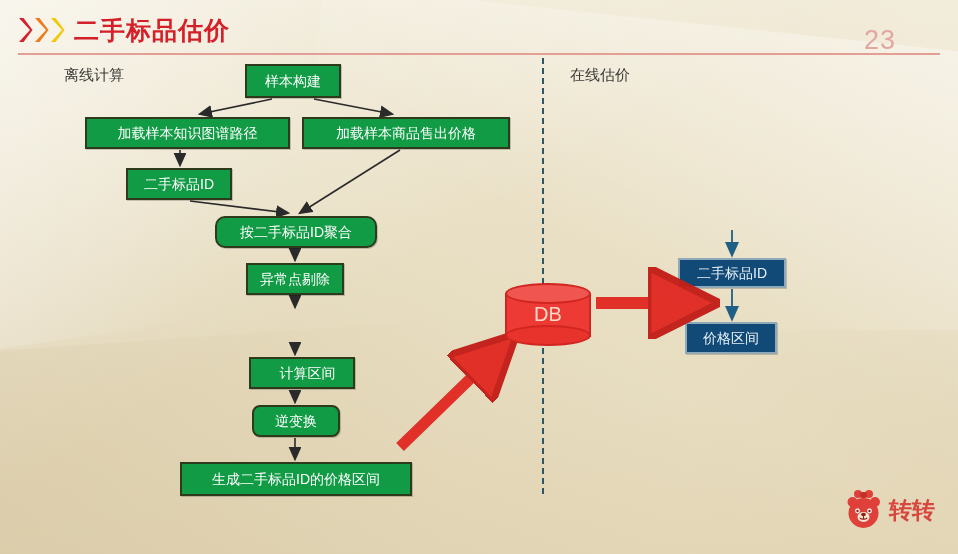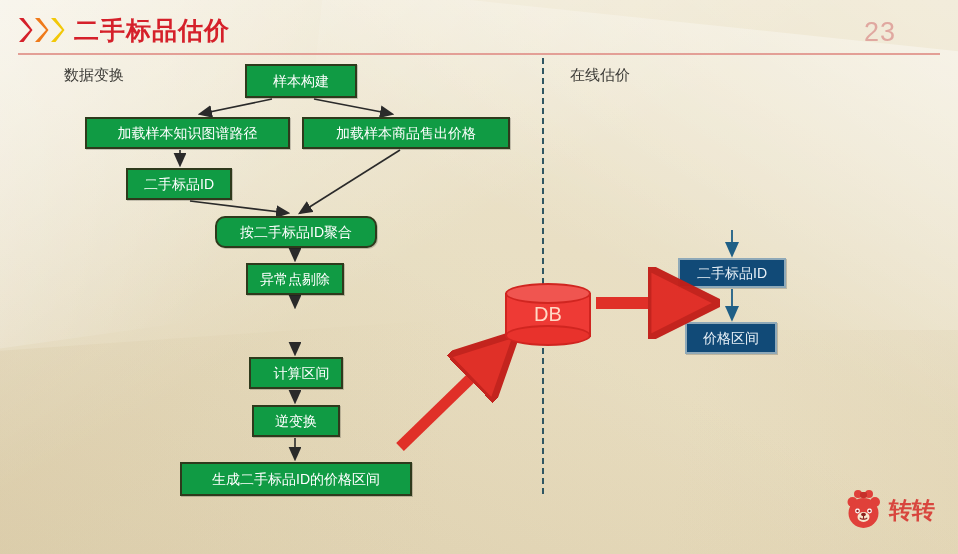--- a/index.html
+++ b/index.html
@@ -69,21 +69,21 @@
     left: 74px; top: 14px;
     font-size: 25px;
     font-weight: bold;
     color: #d5202a;
     letter-spacing: 1px;
     line-height: 32px;
     white-space: nowrap;
   }
   #page-number {
     position: absolute;
-    right: 62px; top: 16px;
+    right: 62px; top: 24px;
     font-size: 27px;
     color: #e0a8a0;
     line-height: 32px;
     letter-spacing: 1px;
   }
   #header-rule {
     position: absolute;
     left: 18px; top: 53px;
     width: 922px; height: 2px;
     background: #e39f96;
@@ -233,21 +233,21 @@
       <svg class="chev" viewBox="0 0 15 26">
         <path d="M1 1 L12 13 L1 25 L5.5 25 L14.5 13 L5.5 1 Z" fill="#f2c808"></path>
       </svg>
     </div>
 
     <div id="title-text">二手标品估价</div>
     <div id="page-number">23</div>
     <div id="header-rule"></div>
   </div>
 
-  <div class="section-label" id="label-offline">数据变换</div>
+  <div class="section-label" id="label-offline">离线计算</div>
   <div class="section-label" id="label-online">在线估价</div>
 
   <div id="divider"></div>
 
   <svg id="edges">
     <defs>
       <marker id="ah-dark" markerWidth="9" markerHeight="9" refX="7.5" refY="4" orient="auto">
         <path d="M0,0 L9,4 L0,8 z" fill="#2a2a2a"></path>
       </marker>
       <marker id="ah-blue" markerWidth="9" markerHeight="9" refX="7.5" refY="4" orient="auto">
@@ -268,36 +268,36 @@
     <line x1="295" y1="249" x2="295" y2="260" stroke="#2a2a2a" stroke-width="1.6" marker-end="url(#ah-dark)"></line>
     <line x1="295" y1="296" x2="295" y2="307" stroke="#2a2a2a" stroke-width="1.6" marker-end="url(#ah-dark)"></line>
     <line x1="295" y1="343" x2="295" y2="354" stroke="#2a2a2a" stroke-width="1.6" marker-end="url(#ah-dark)"></line>
     <line x1="295" y1="390" x2="295" y2="402" stroke="#2a2a2a" stroke-width="1.6" marker-end="url(#ah-dark)"></line>
     <line x1="295" y1="438" x2="295" y2="459" stroke="#2a2a2a" stroke-width="1.6" marker-end="url(#ah-dark)"></line>
 
     <line x1="732" y1="230" x2="732" y2="255" stroke="#1f5f86" stroke-width="1.8" marker-end="url(#ah-blue)"></line>
     <line x1="732" y1="289" x2="732" y2="319" stroke="#1f5f86" stroke-width="1.8" marker-end="url(#ah-blue)"></line>
   </svg>
 
-  <div class="node green" style="left:245px; top:64px; width:112px; height:34px;">样本构建</div>
+  <div class="node green" style="left:245px; top:64px; width:96px; height:34px;">样本构建</div>
 
   <div class="node green" style="left:85px; top:117px; width:205px; height:32px;">加载样本知识图谱路径</div>
 
   <div class="node green" style="left:302px; top:117px; width:208px; height:32px;">加载样本商品售出价格</div>
 
   <div class="node green" style="left:126px; top:168px; width:106px; height:32px;">二手标品ID</div>
 
   <div class="node green" style="left:215px; top:216px; width:162px; height:32px;border-radius:10px;">按二手标品ID聚合</div>
 
   <div class="node green" style="left:246px; top:263px; width:98px; height:32px;">异常点剔除</div>
 
 
-  <div class="node green" style="left:249px; top:357px; width:94px; height:32px;padding-left:11px;">计算区间</div>
-
-  <div class="node green" style="left:252px; top:405px; width:88px; height:32px;">逆变换</div>
+  <div class="node green" style="left:249px; top:357px; width:106px; height:32px;padding-left:11px;">计算区间</div>
+
+  <div class="node green" style="left:252px; top:405px; width:88px; height:32px;border-radius:8px;">逆变换</div>
 
   <div class="node green" style="left:180px; top:462px; width:232px; height:34px;">生成二手标品ID的价格区间</div>
 
 
   <div class="node blue" style="left:678px; top:258px; width:108px; height:30px;">二手标品ID</div>
 
   <div class="node blue" style="left:685px; top:322px; width:92px; height:32px;">价格区间</div>
 
   <div id="db-node">
     <div id="db-body"></div>

